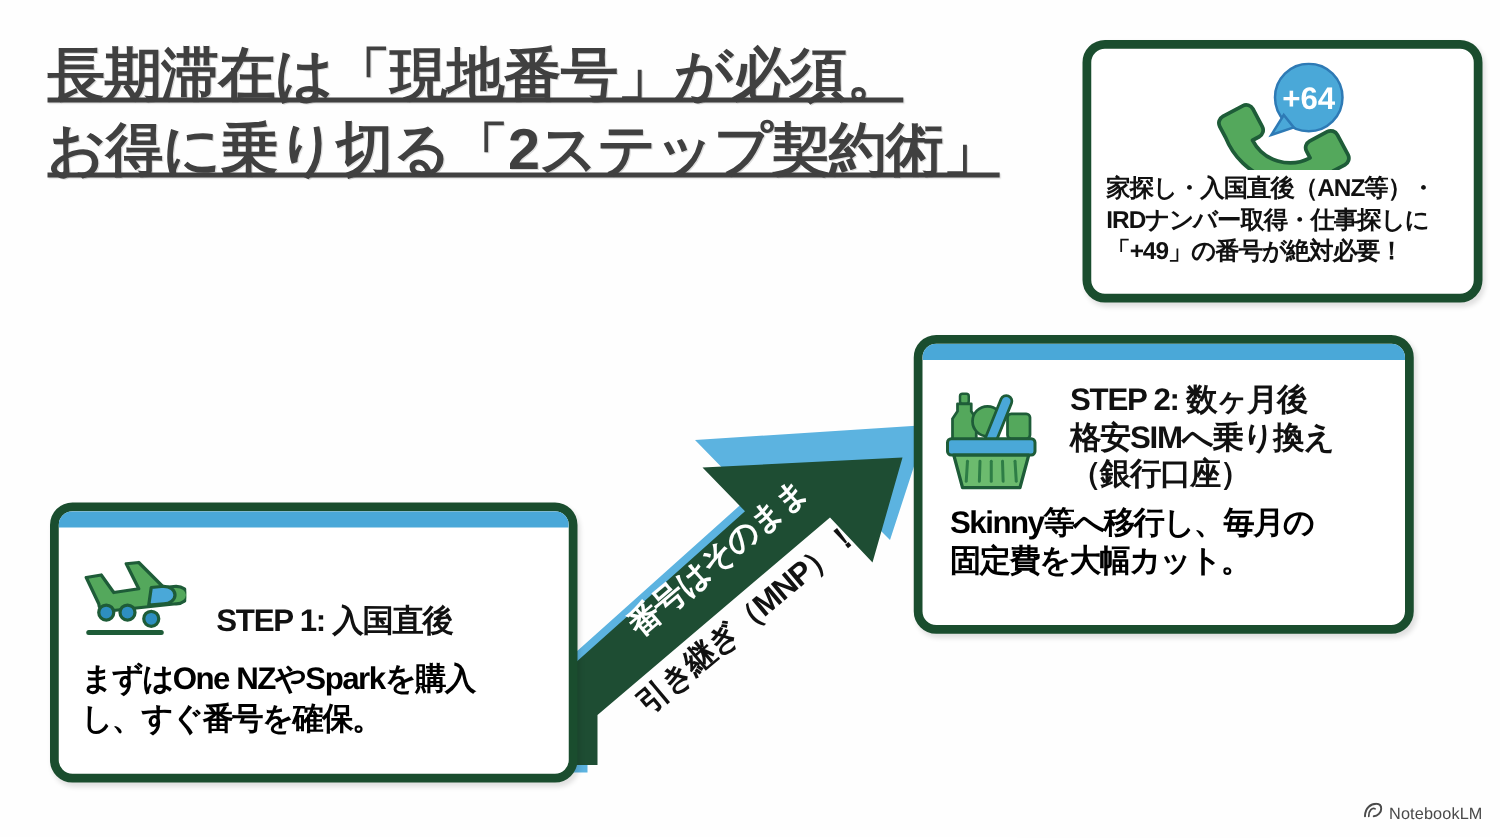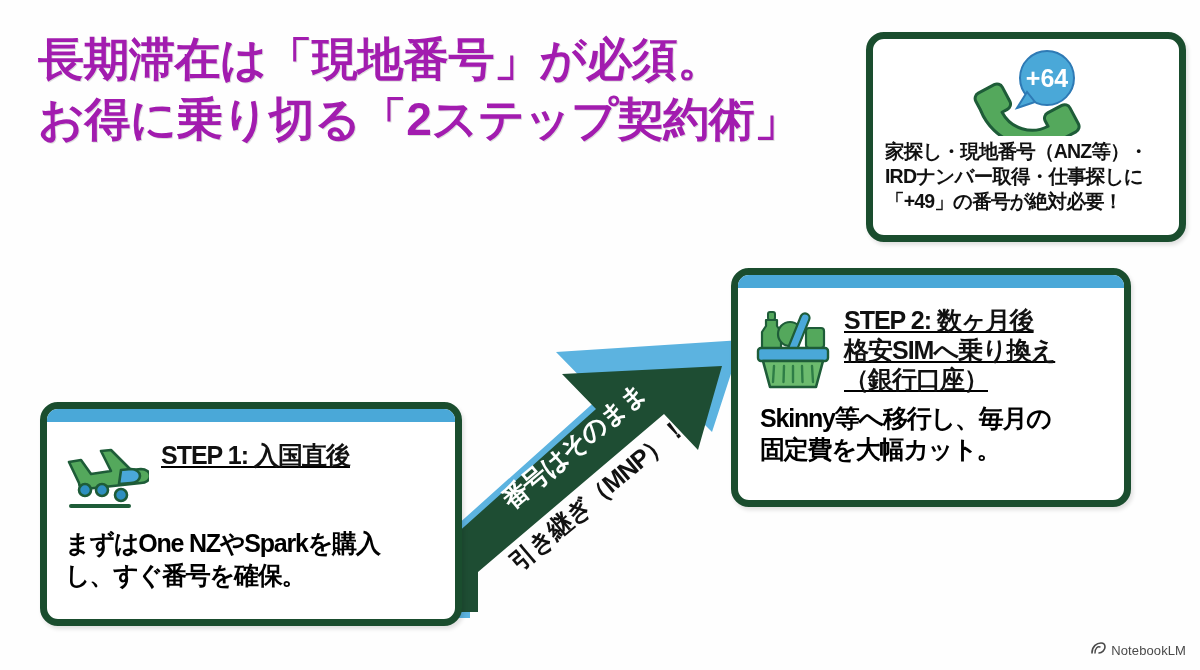--- a/index.html
+++ b/index.html
@@ -22,24 +22,25 @@
     height: 670px;
     background: #fefefe;
   }
 
   
   .title-block {
     position: absolute;
     left: 38px;
     top: 32px;
     width: 810px;
-    color: #a21caf;
+    color: #404040;
     font-weight: bold;
     letter-spacing: -0.5px;
     line-height: 1.18;
+    text-decoration: underline;
   }
   .title-line {
     font-size: 46px;
     font-weight: bold;
     white-space: nowrap;
     text-shadow: 1px 1px 0 rgba(0,0,0,0.13);
   }
   .title-line + .title-line { margin-top: 6px; }
 
   
@@ -103,24 +104,23 @@
   #step2-card {
     left: 731px;
     top: 268px;
     width: 400px;
     height: 239px;
     z-index: 5;
   }
 
   .step-head {
     display: flex;
-    align-items: flex-start;
-    gap: 12px;
+    align-items: flex-end;
+    gap: 24px;
     padding: 6px 4px 0 2px;
-    text-decoration: underline;
   }
   .step-icon {
     flex: 0 0 auto;
     width: 86px;
     display: flex;
     align-items: flex-start;
     justify-content: center;
     padding-top: 4px;
   }
   #step2-card .step-icon { width: 78px; }
@@ -225,21 +225,21 @@
           <text x="86" y="37" font-family="'Liberation Sans', sans-serif" font-size="25" font-weight="bold" fill="#ffffff" text-anchor="middle">+64</text>
 
           <g transform="rotate(-28 56 52)">
             <path d="M26,26 h18 a6,6 0 0 1 6,6 v16 a6,6 0 0 1 -6,6 h-6
                      a34,34 0 0 0 34,34 v-6 a6,6 0 0 1 6,-6 h16 a6,6 0 0 1 6,6 v18
                      a6,6 0 0 1 -6,6 h-10 A58,58 0 0 1 20,42 v-10 a6,6 0 0 1 6,-6 z" fill="#54a85c" stroke="#1e5c38" stroke-width="3" stroke-linejoin="round"></path>
           </g>
         </svg>
       </div>
       <div class="note-text">
-        <div>家探し・現地番号（ANZ等）・</div>
+        <div>家探し・入国直後（ANZ等）・</div>
         <div>IRDナンバー取得・仕事探しに</div>
         <div>「+49」の番号が絶対必要！</div>
       </div>
     </div>
   </div>
 
   <div class="card" id="step1-card">
     <div class="card-bluebar"></div>
     <div class="card-body">
       <div class="step-head">

